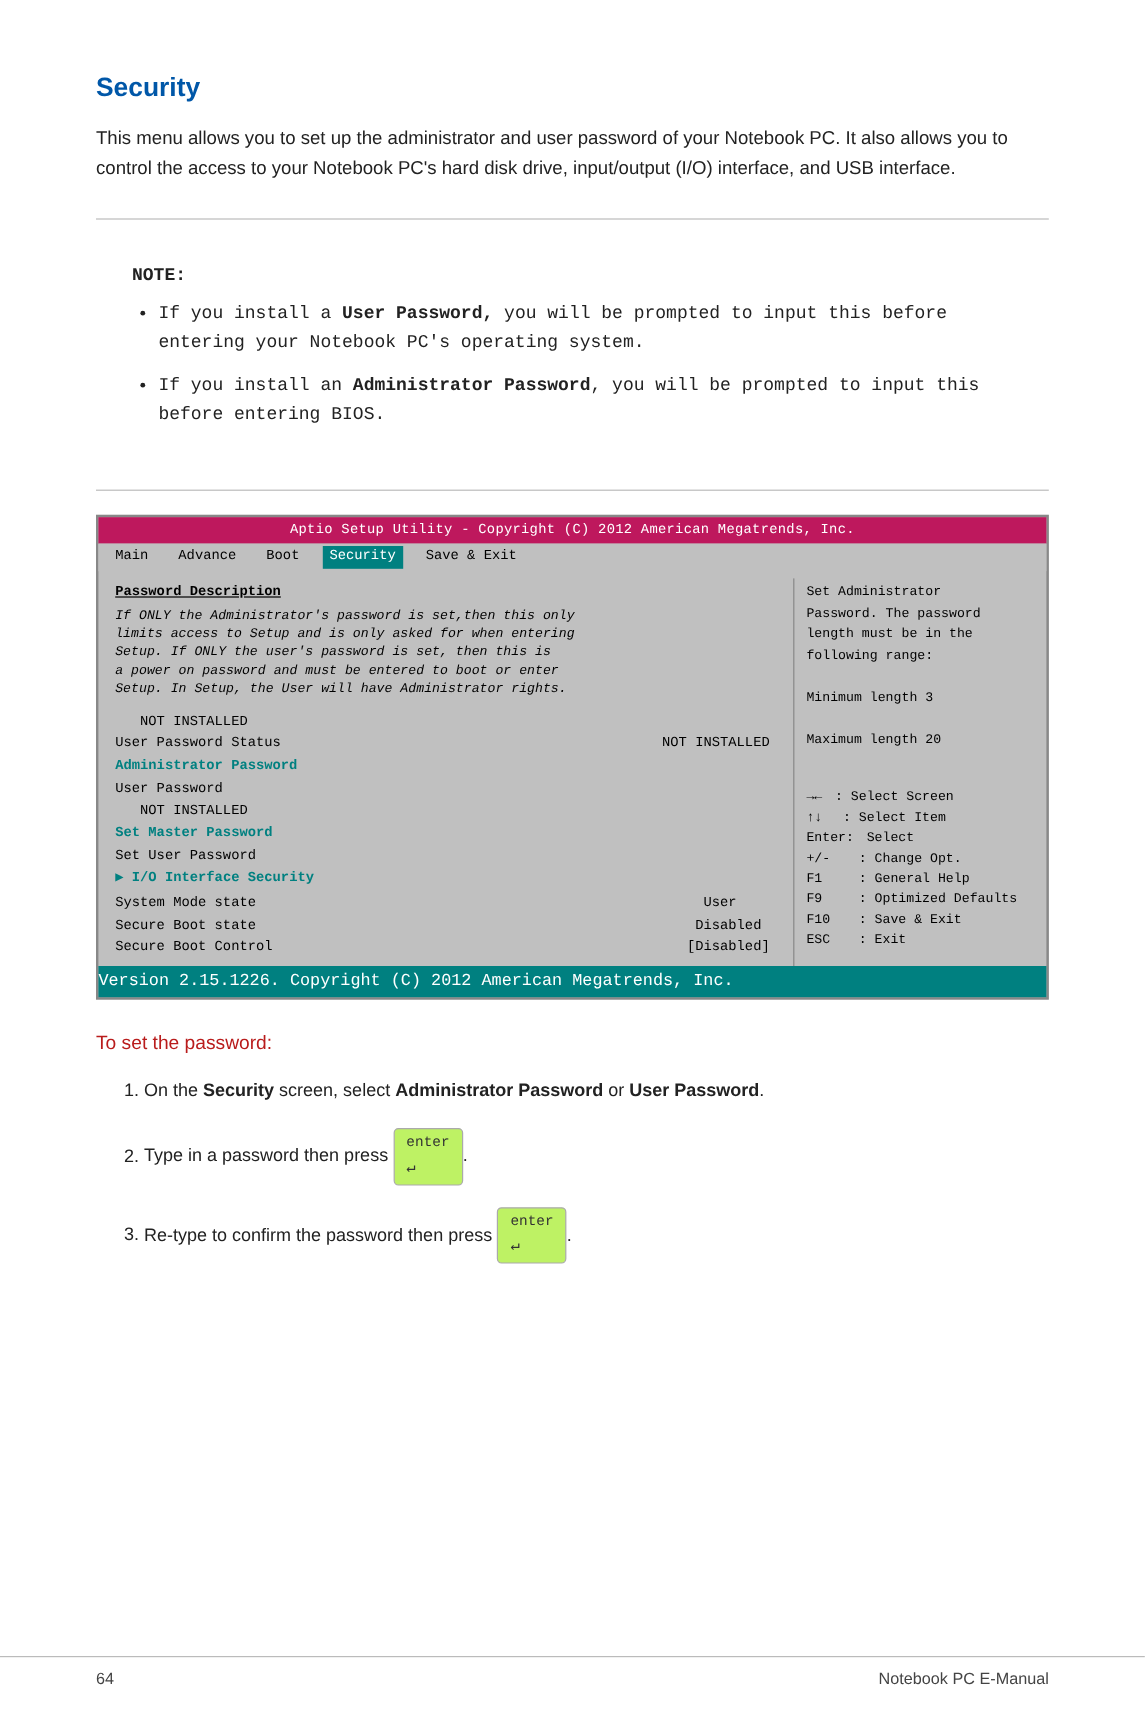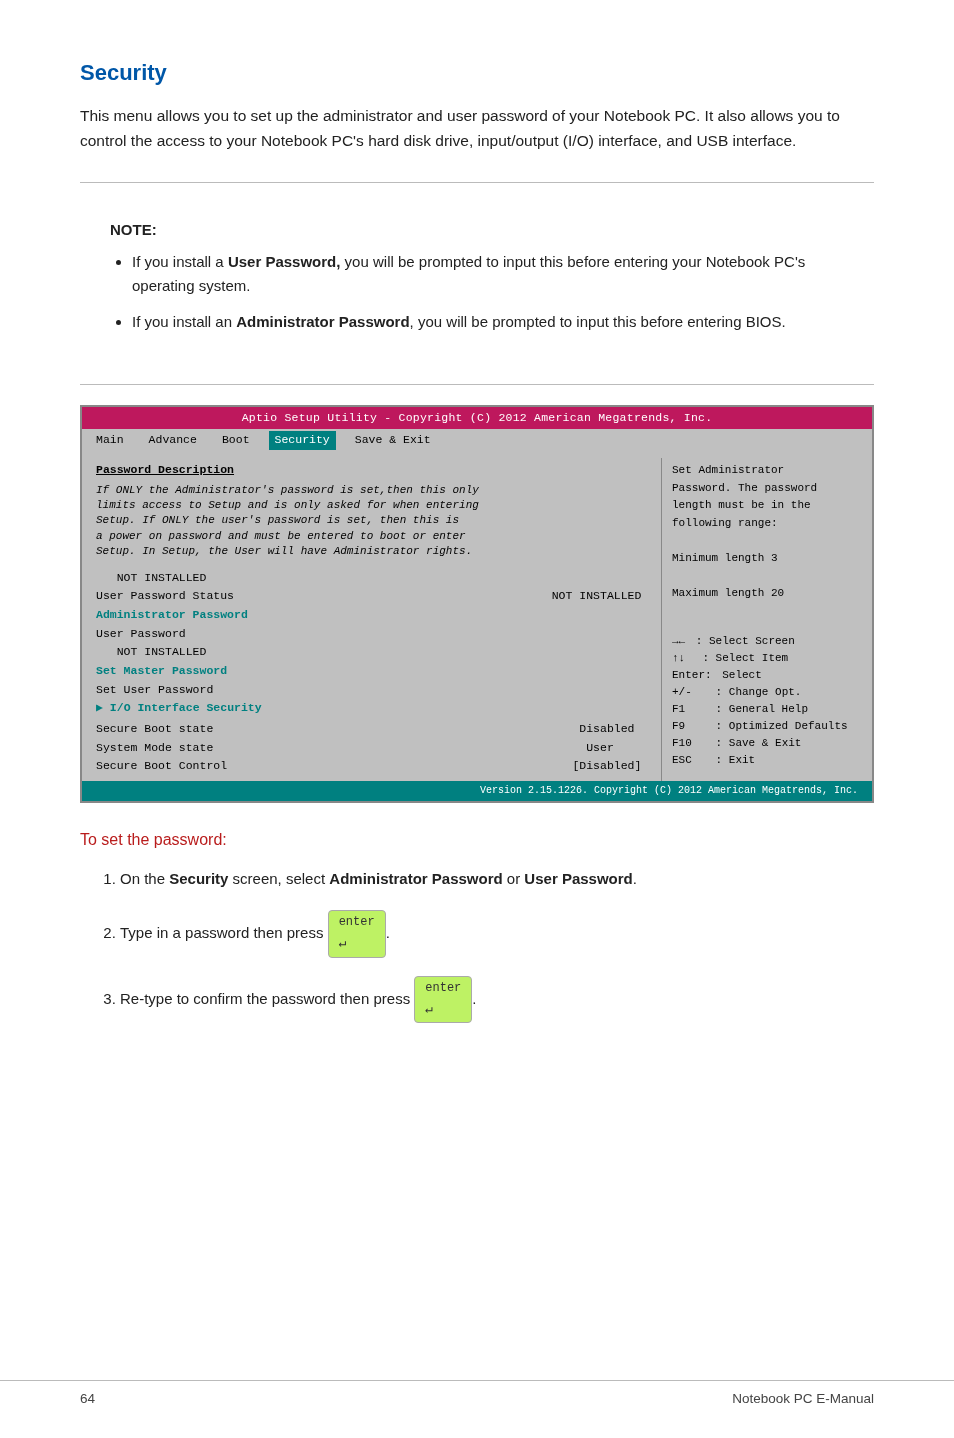--- a/index.html
+++ b/index.html
@@ -31,20 +31,21 @@
       margin-bottom: 28px;
     }
     .divider {
       border: none;
       border-top: 1px solid #bbb;
       margin: 20px 0;
     }
     .note-box {
       margin: 0 0 20px 0;
       padding: 18px 30px 18px 30px;
+      font-family: Liberation Mono, monospace;
     }
     .note-label {
       font-weight: bold;
       font-size: 15px;
       margin-bottom: 12px;
     }
     .note-list {
       list-style: disc;
       padding-left: 22px;
     }
@@ -140,23 +141,23 @@
       color: #008080;
       font-weight: bold;
     }
     .bios-arrow-label {
       color: #008080;
       cursor: pointer;
     }
     .bios-footer {
       background: #008080;
       color: #fff;
-      text-align: right;
-      padding: 3px 14px;
-      font-size: 10px;
+      text-align: left;
+      padding: 3px 0;
+      font-size: 14px;
     }
     .bios-help {
       font-size: 11px;
       color: #000;
       line-height: 1.6;
     }
     .bios-help-row {
       display: flex;
       gap: 4px;
       font-size: 11px;
@@ -291,26 +292,26 @@
           <span class="bios-row-value"></span>
         </div>
         <div class="bios-row">
           <span class="bios-row-label">Set User Password</span>
           <span class="bios-row-value"></span>
         </div>
         <div style="margin-bottom:4px;">
           <span class="bios-arrow-label bios-highlighted">▶ I/O Interface Security</span>
         </div>
         <div class="bios-row">
+          <span class="bios-row-label">System Mode state</span>
+          <span class="bios-row-value">&nbsp;&nbsp;&nbsp;&nbsp;&nbsp;&nbsp;&nbsp;&nbsp;User</span>
+        </div>
+        <div class="bios-row">
           <span class="bios-row-label">Secure Boot state</span>
           <span class="bios-row-value">&nbsp;&nbsp;&nbsp;&nbsp;&nbsp;&nbsp;&nbsp;Disabled</span>
-        </div>
-        <div class="bios-row">
-          <span class="bios-row-label">System Mode state</span>
-          <span class="bios-row-value">&nbsp;&nbsp;&nbsp;&nbsp;&nbsp;&nbsp;&nbsp;&nbsp;User</span>
         </div>
         <div class="bios-row">
           <span class="bios-row-label">Secure Boot Control</span>
           <span class="bios-row-value">&nbsp;&nbsp;&nbsp;&nbsp;&nbsp;&nbsp;[Disabled]</span>
         </div>
       </div>
       <div class="bios-right">
         <div class="bios-help">
           Set Administrator<br>
           Password. The password<br>

